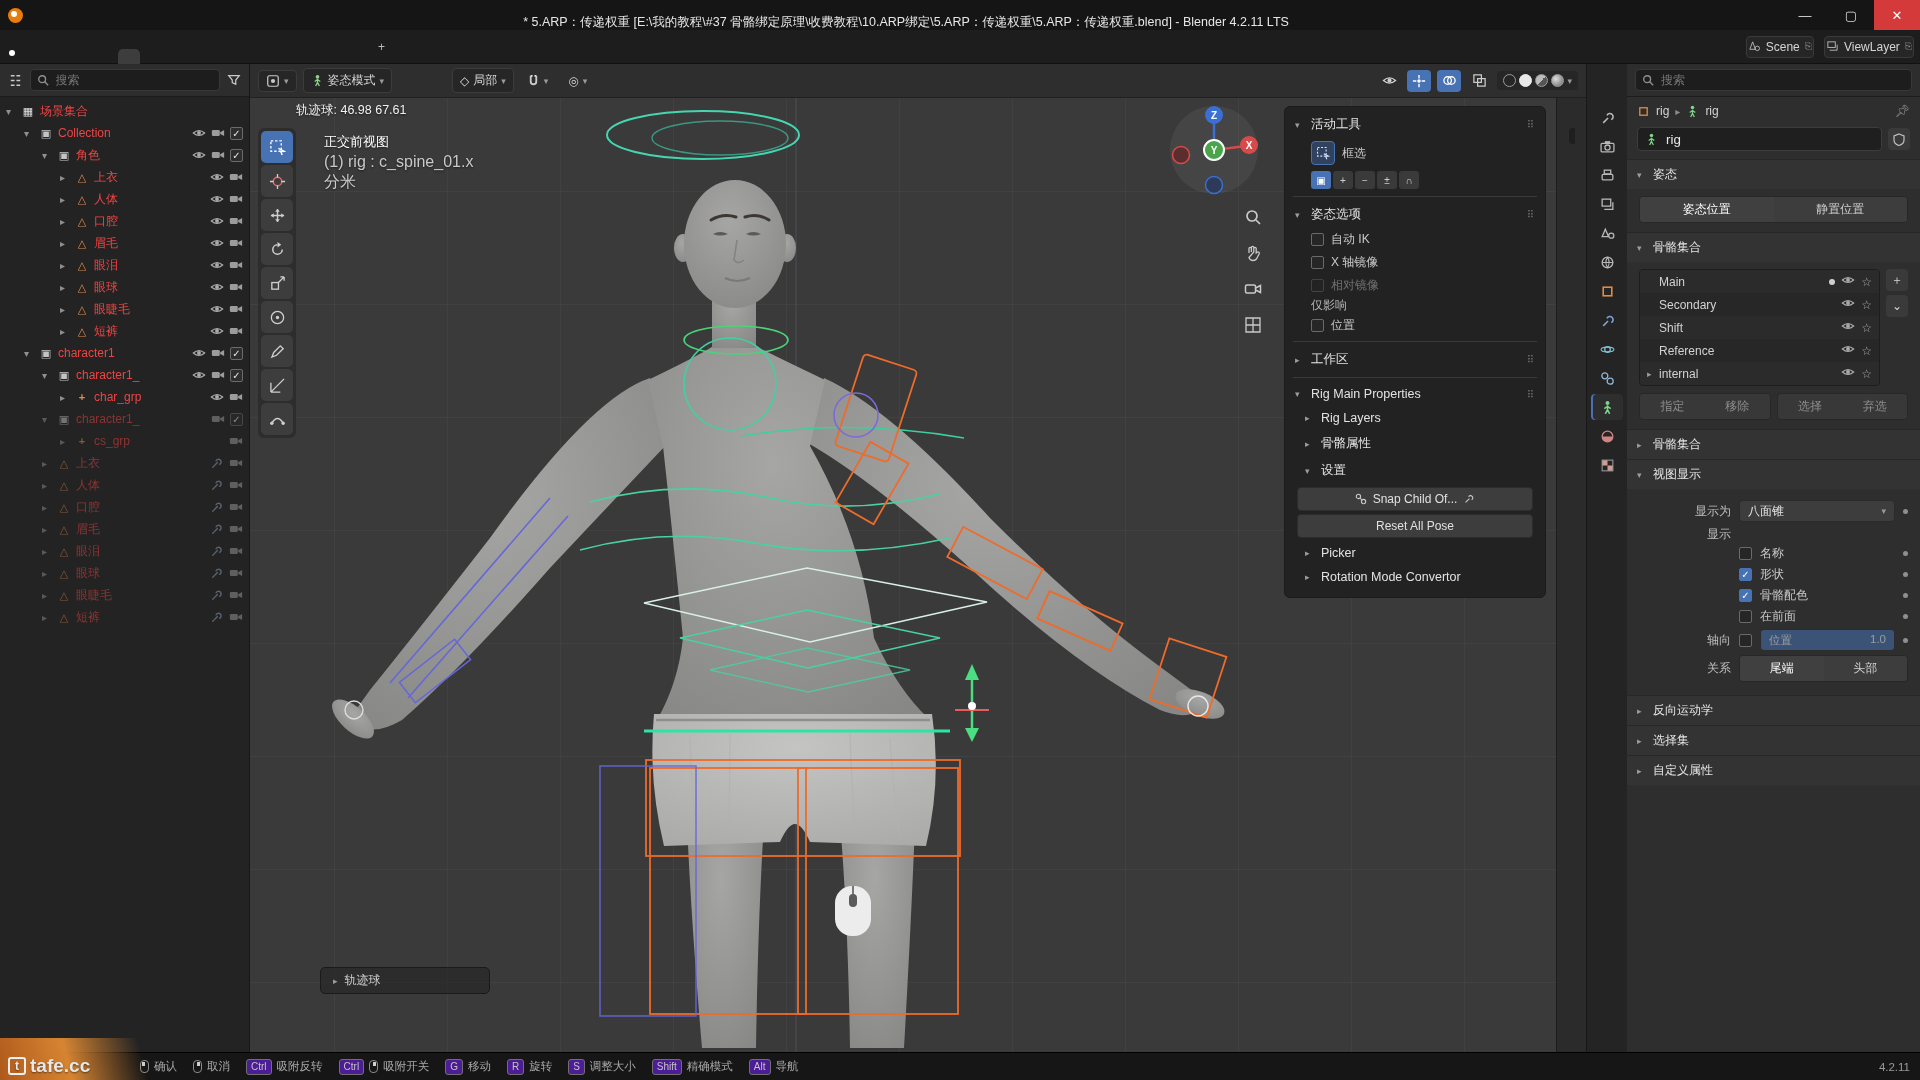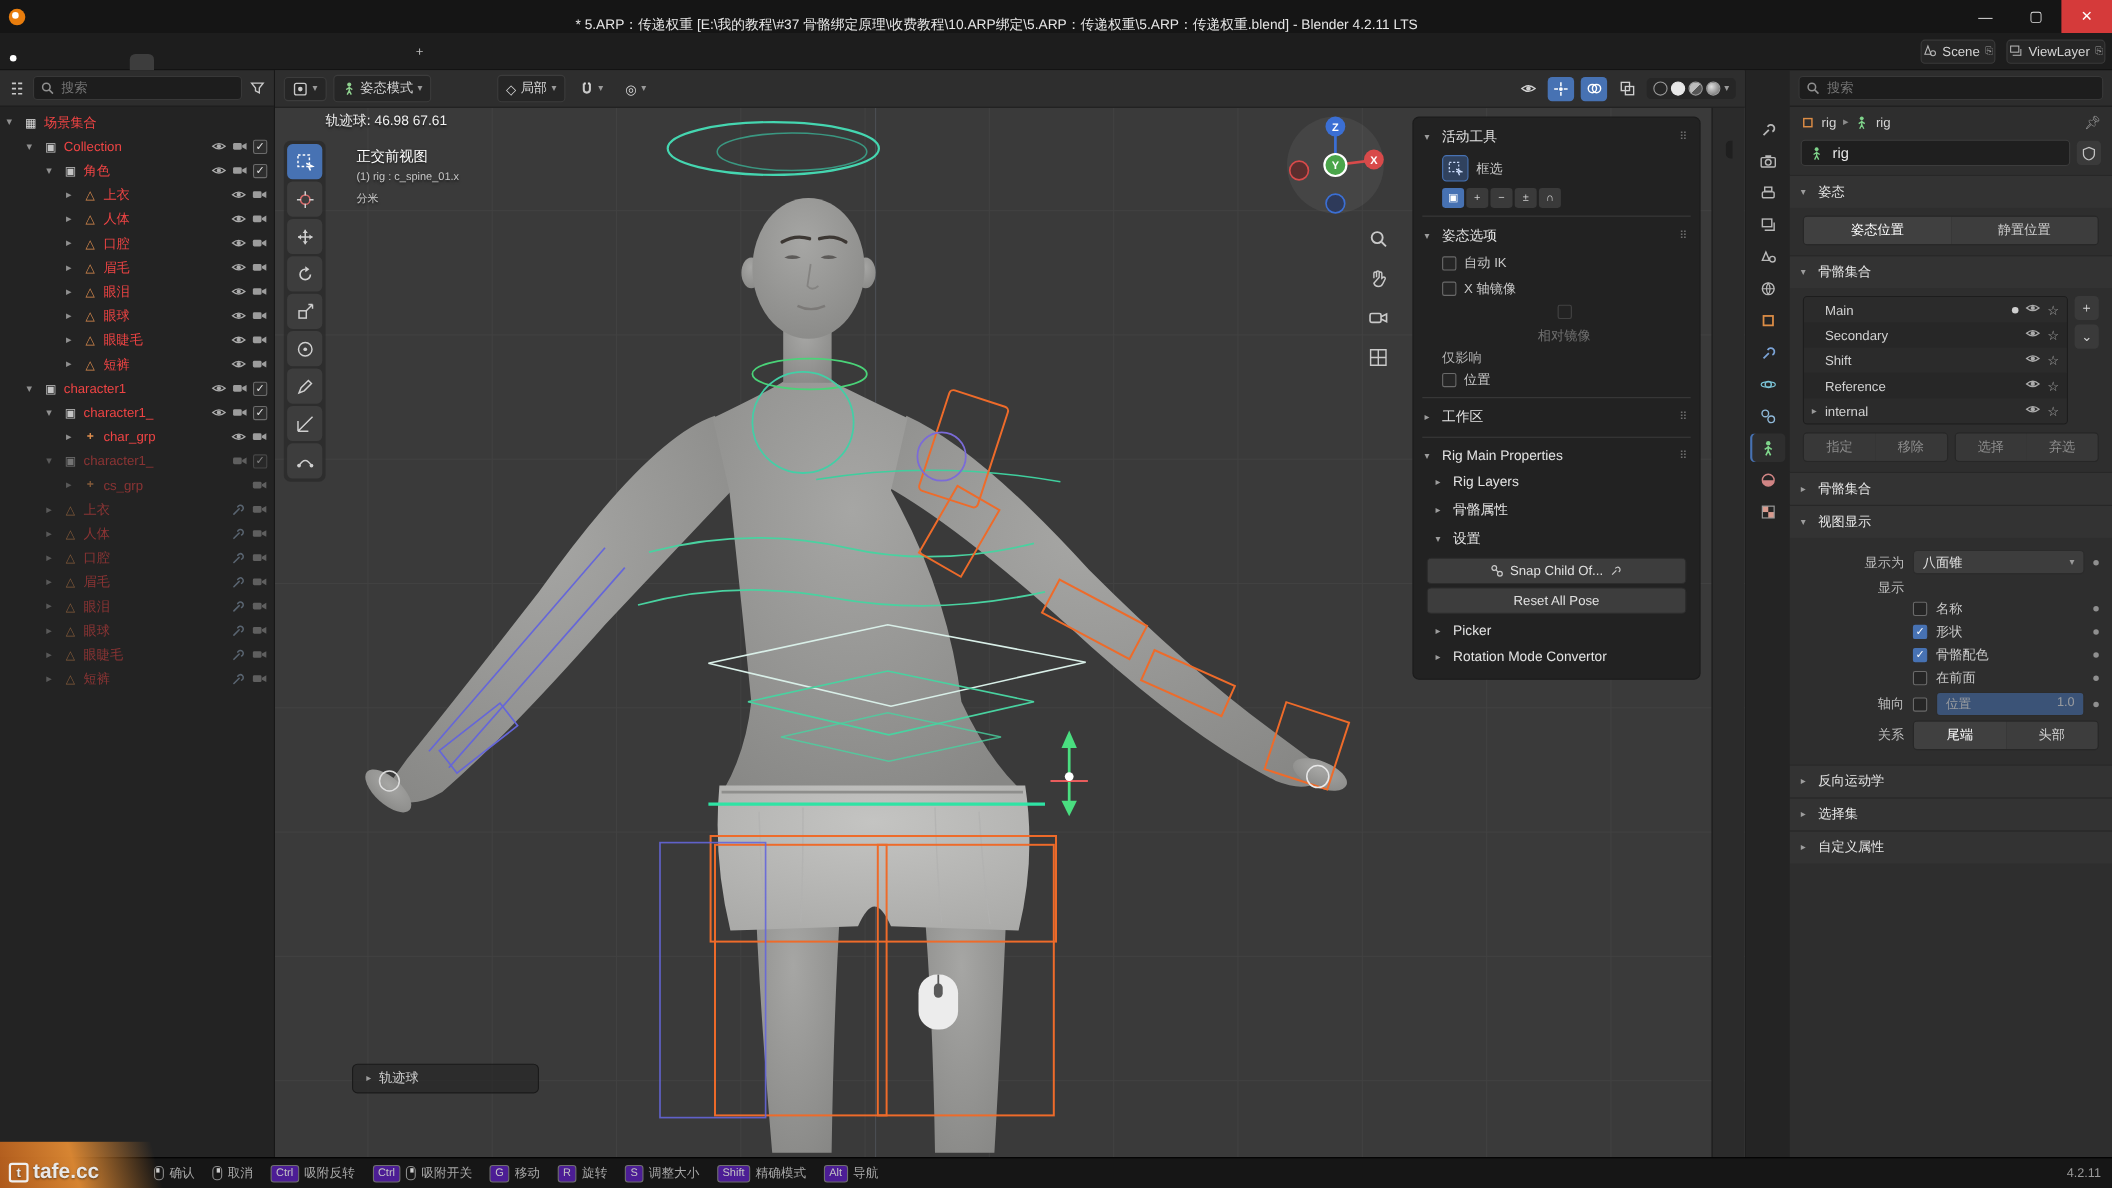--- a/index.html
+++ b/index.html
@@ -78,21 +78,21 @@
 
   .vp-canvas{position:absolute;top:34px;left:0;right:0;bottom:0;overflow:hidden;
     background-color:#3a3a3a;
     background-image:linear-gradient(#414141 1px,transparent 1px),linear-gradient(90deg,#414141 1px,transparent 1px);
     background-size:113px 113px;background-position:-29px -20px;}
   .vp-canvas > svg.scene{position:absolute;inset:0;z-index:1;}
 
   .vp-hint{position:absolute;left:46px;top:4px;color:#f2f2f2;font-size:12.5px;z-index:5;text-shadow:0 1px 2px rgba(0,0,0,.6);}
   .vp-info{position:absolute;left:74px;top:34px;z-index:5;line-height:20px;text-shadow:0 1px 2px rgba(0,0,0,.5);}
   .vp-info .l0{color:#ffffff;font-size:13px;}
-  .vp-info .l1,.vp-info .l2{color:#c9c9c9;font-size:10px;}
+  .vp-info .l1,.vp-info .l2{color:#c9c9c9;font-size:16px;}
 
   .vtoolbar{position:absolute;left:8px;top:30px;z-index:5;display:flex;flex-direction:column;gap:2px;background:#2b2b2bcc;padding:3px;border-radius:6px;}
   .tbtn{width:32px;height:32px;border-radius:5px;display:flex;align-items:center;justify-content:center;background:#3d3d3d;color:#cfcfcf;}
   .tbtn[data-active="true"]{background:#4772b3;color:#fff;}
 
   .gizmo{position:absolute;left:916px;top:4px;width:96px;height:96px;z-index:5;}
   .navcol{position:absolute;left:990px;top:106px;z-index:5;display:flex;flex-direction:column;gap:10px;color:#c9c9c9;}
   .navic{width:26px;height:26px;display:flex;align-items:center;justify-content:center;}
 
   .redo-panel{position:absolute;left:70px;bottom:58px;z-index:5;background:#23232399;border:1px solid #1a1a1a;border-radius:5px;padding:4px 12px;color:#cfcfcf;display:flex;gap:7px;align-items:center;width:170px;}
@@ -103,21 +103,21 @@
   .stab[data-active="true"]{background:#1f1f1f;color:#f0f0f0;}
 
   
   .npanel{position:absolute;right:40px;top:8px;width:262px;z-index:5;background:rgba(32,32,32,.93);border:1px solid #1b1b1b;border-radius:6px;padding:4px 0 8px;}
   .nsec{display:flex;align-items:center;gap:6px;padding:5px 10px;color:#e3e3e3;font-size:12.5px;}
   .nsec .car{font-size:9px;color:#9d9d9d;width:10px;}
   .nsec .grip{margin-left:auto;color:#6f6f6f;font-size:10px;letter-spacing:1px;}
   .nsub{padding-left:20px;}
   .nrow{display:flex;align-items:center;gap:7px;padding:3px 12px 3px 26px;color:#c9c9c9;}
   .ncb{width:13px;height:13px;border:1px solid #6a6a6a;background:#262626;border-radius:2px;flex:none;}
-  .nrow.dim{opacity:.45;flex-direction:column;}
+  .nrow.dim{opacity:.45;}
   .nlabel-only{padding-left:26px;color:#b5b5b5;}
   .toolbox{width:24px;height:24px;border-radius:4px;background:#30425e;border:1px solid #4772b3;display:flex;align-items:center;justify-content:center;}
   .modes{gap:2px;}
   .modebtn{width:20px;height:18px;border-radius:3px;background:#3a3a3a;display:flex;align-items:center;justify-content:center;font-size:10px;color:#cfcfcf;}
   .modebtn.on{background:#4772b3;color:#fff;}
   .nbutton{margin:3px 12px;height:24px;border-radius:4px;background:#3d3d3d;border:1px solid #2c2c2c;display:flex;align-items:center;justify-content:center;gap:6px;color:#e0e0e0;}
   .nsep{height:1px;background:#3a3a3a;margin:4px 8px;}
 
   
   .props{width:334px;background:#2e2e2e;border-left:1px solid #181818;display:flex;}

